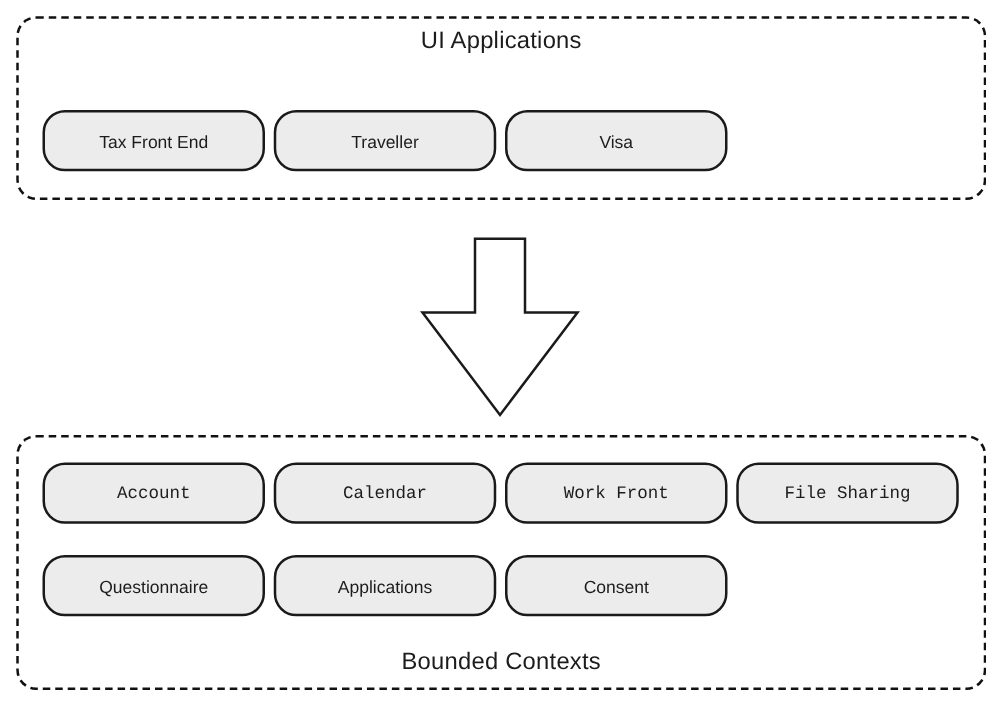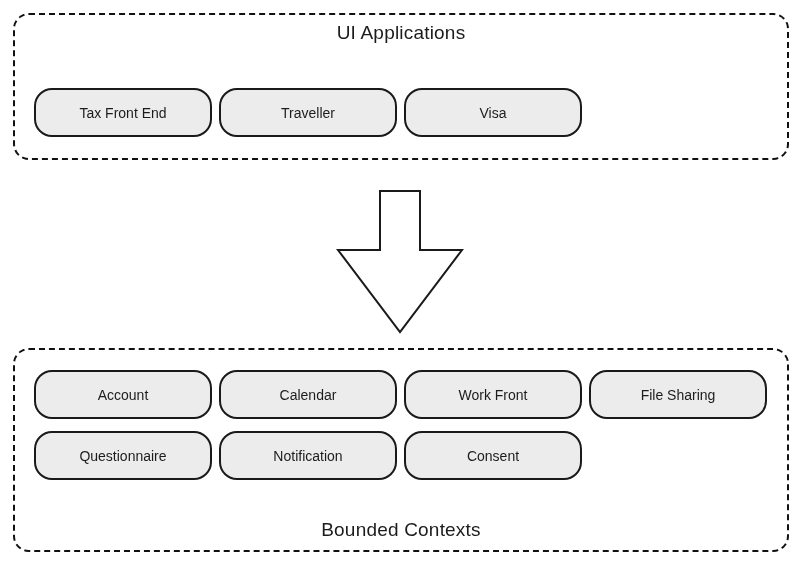--- a/index.html
+++ b/index.html
@@ -57,22 +57,22 @@
   #bottom-container .container-title {
     bottom: 9px;
   }
   .box-row {
     position: absolute;
     left: 19px;
     display: flex;
     gap: 7px;
   }
   #top-container .box-row { top: 73px; }
-  #bottom-container .box-row-1 { top: 20px; }
-  #bottom-container .box-row-2 { top: 81px; }
+  #bottom-container .box-row-1 { top: 20px; font-family: Liberation Mono, monospace; }
+  #bottom-container .box-row-2 { top: 94px; }
   .node-box {
     box-sizing: border-box;
     width: 178px;
     height: 49px;
     background: var(--box-fill);
     border: 2px solid var(--box-border);
     border-radius: 18px;
     display: flex;
     align-items: center;
     justify-content: center;
@@ -130,20 +130,20 @@
     </div>
     <div class="node-box">
       <span>File Sharing</span>
     </div>
   </div>
   <div class="box-row box-row-2">
     <div class="node-box">
       <span>Questionnaire</span>
     </div>
     <div class="node-box">
-      <span>Notification</span>
+      <span>Applications</span>
     </div>
     <div class="node-box">
       <span>Consent</span>
     </div>
   </div>
   <div class="container-title">Bounded Contexts</div>
 </div>
 
 </body></html>

